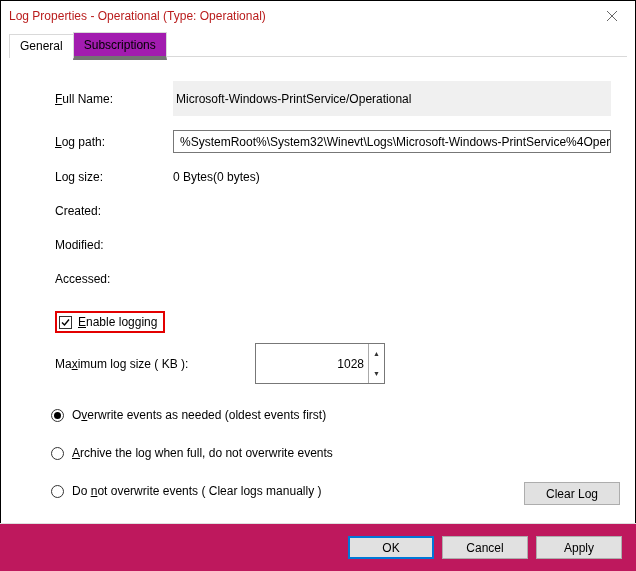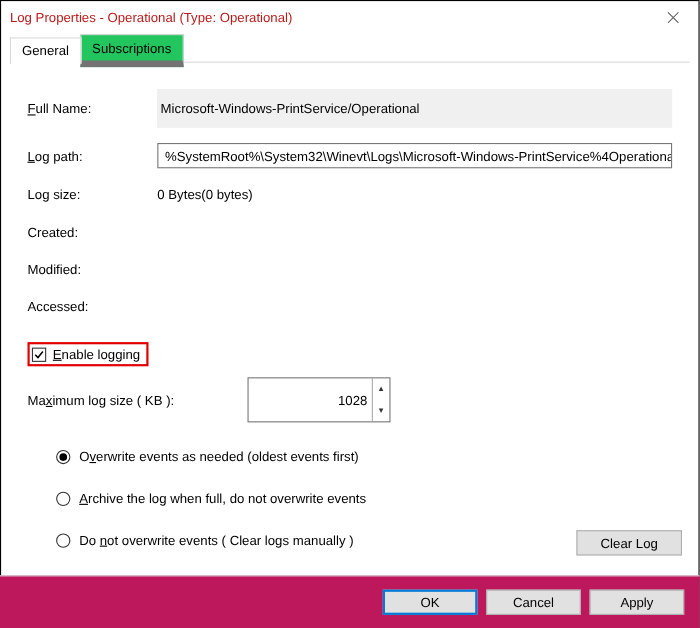--- a/index.html
+++ b/index.html
@@ -48,34 +48,35 @@
     padding: 4px 10px 5px 10px;
     border: 1px solid #d9d9d9;
     border-bottom: none;
     background: #fff;
     position: relative;
     z-index: 2;
     margin-right: -1px;
     color: #000;
   }
   .tab.inactive {
-    background: #22c55e;
+    background: #a21caf;
     padding-top: 5px;
     padding-bottom: 4px;
     z-index: 0;
-    border-bottom: 6px solid #737373;
+    border-bottom: 4px solid #737373;
   }
   .pane {
     padding: 24px 24px 10px 24px;
   }
   .row {
     display: flex;
     align-items: center;
     margin-bottom: 14px;
     min-height: 20px;
+    margin-left: 30px;
   }
   .row .lbl { width: 118px; text-decoration: none; }
   .ro-input {
     flex: 1;
     height: 35px;
     background: #f0f0f0;
     border: 1px solid #f0f0f0;
     padding: 0 2px;
     display: flex;
     align-items: center;

